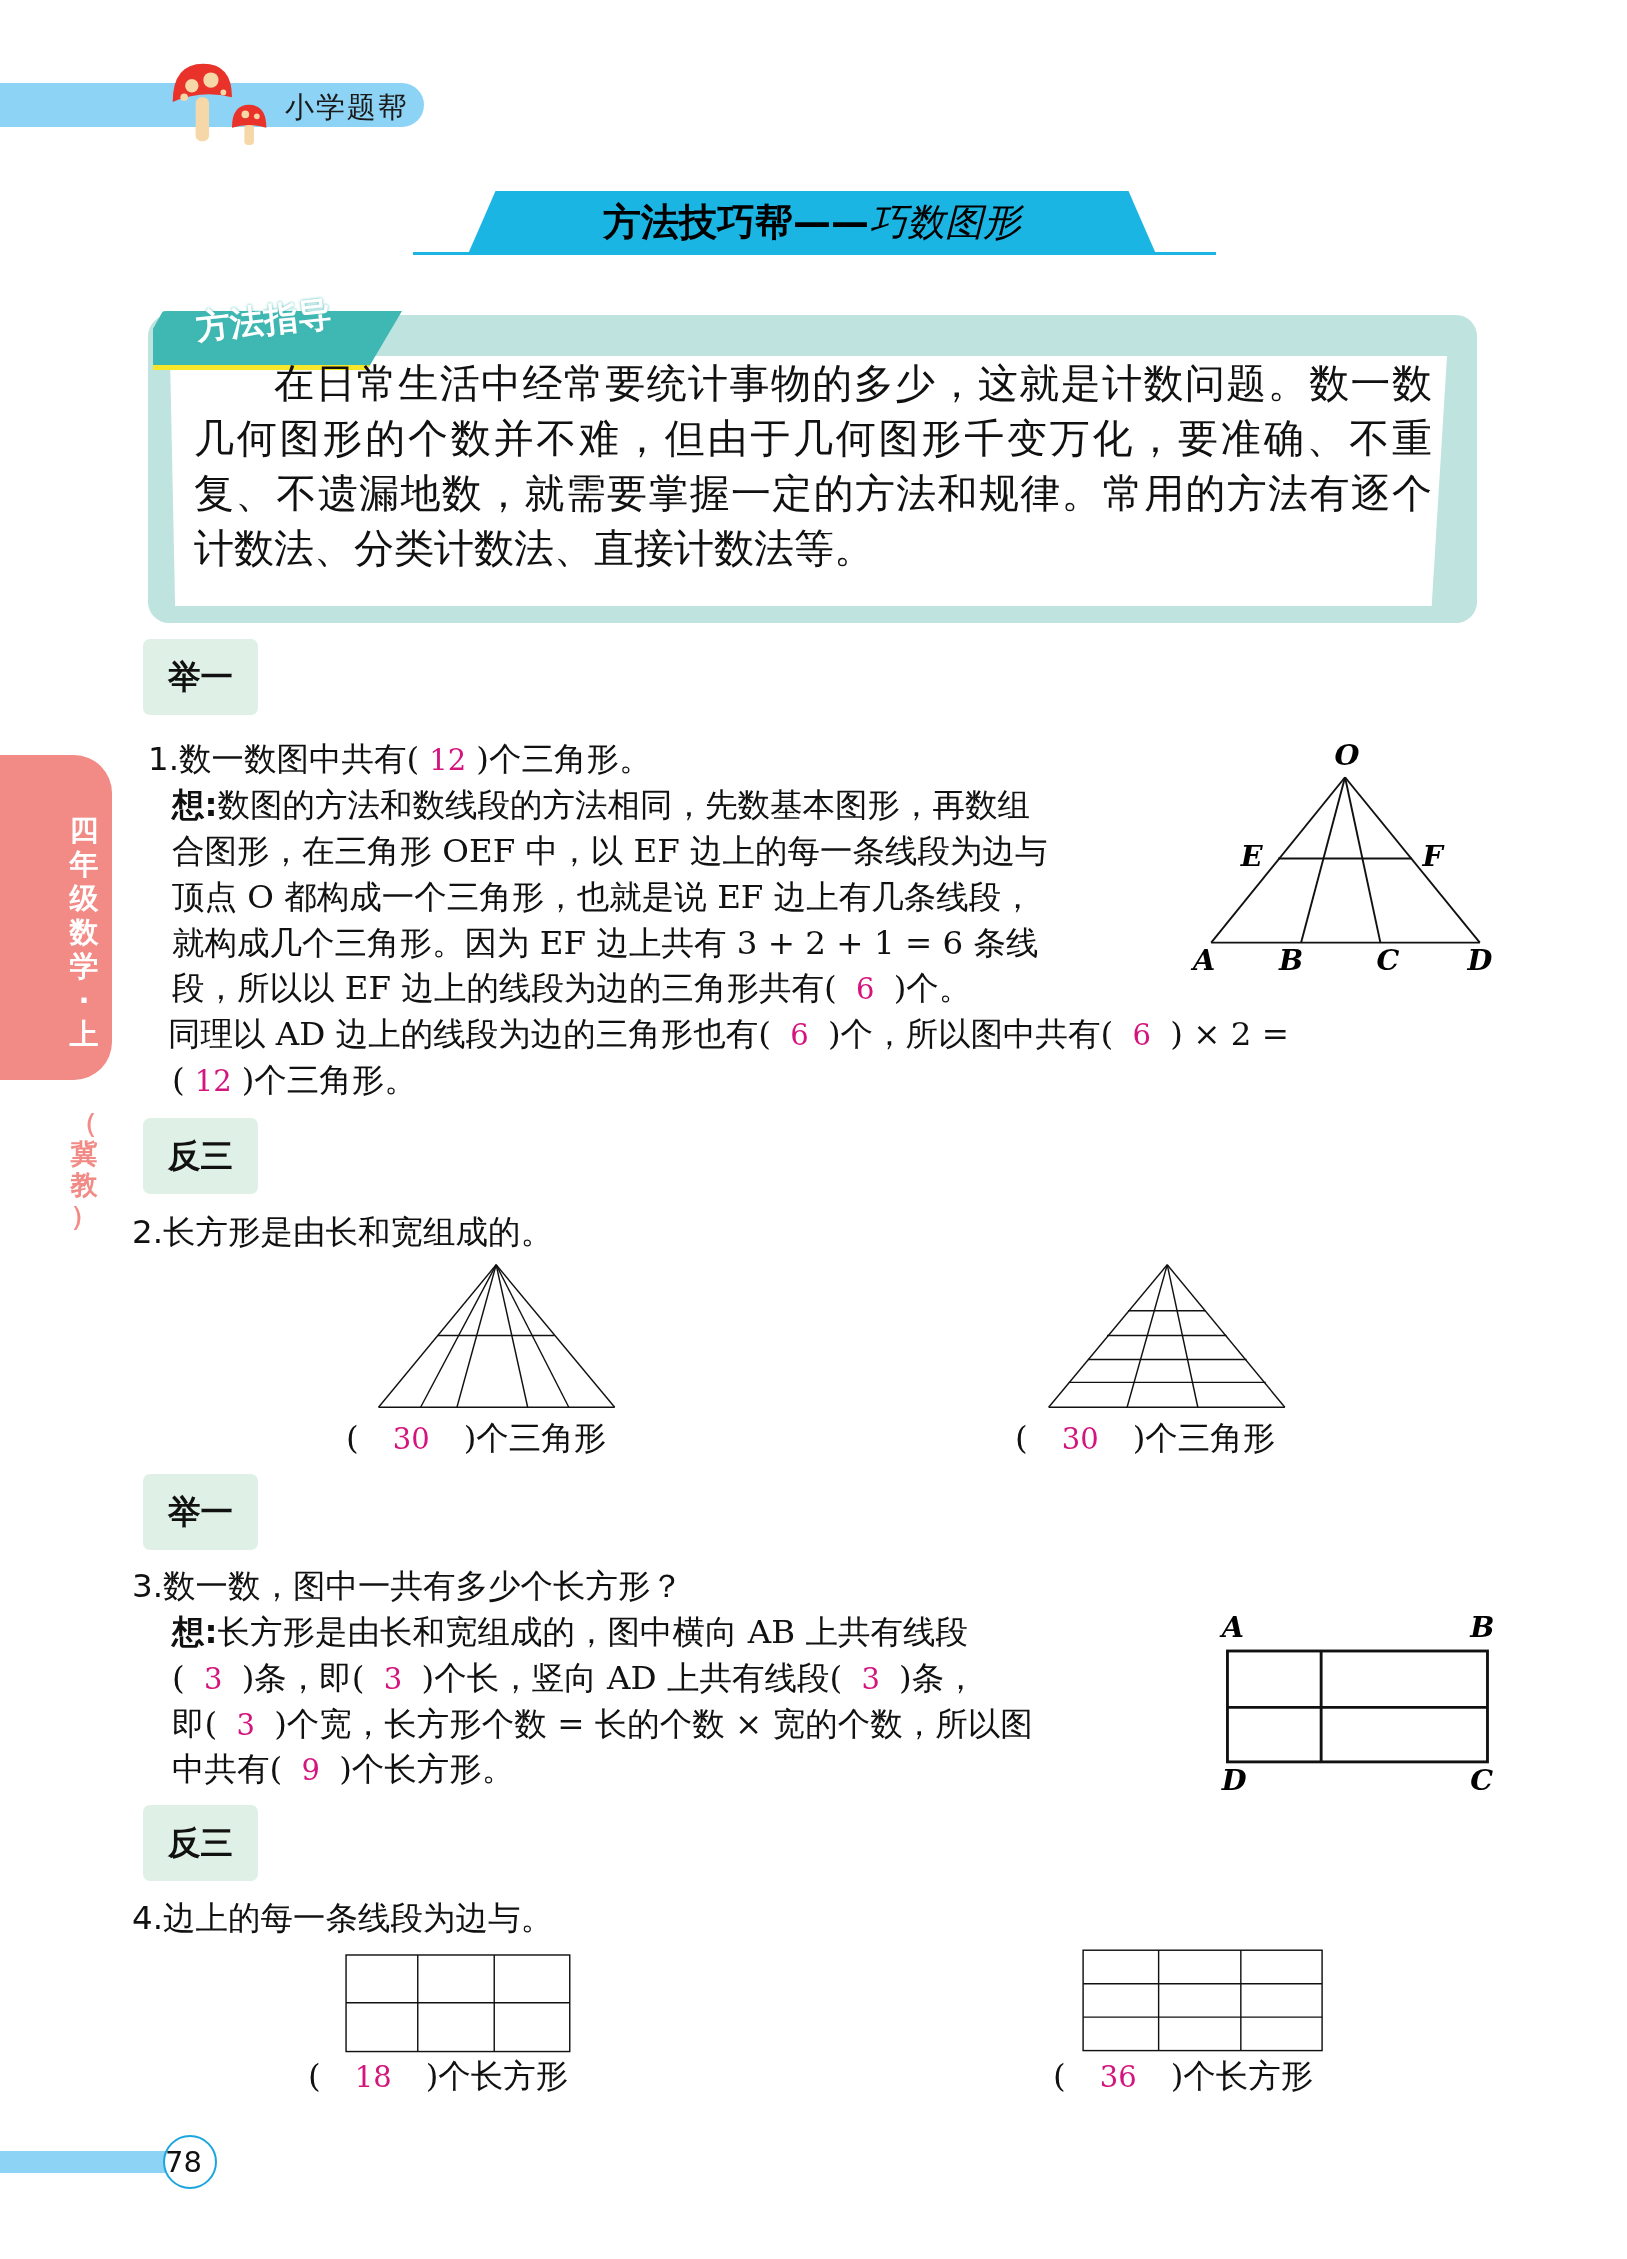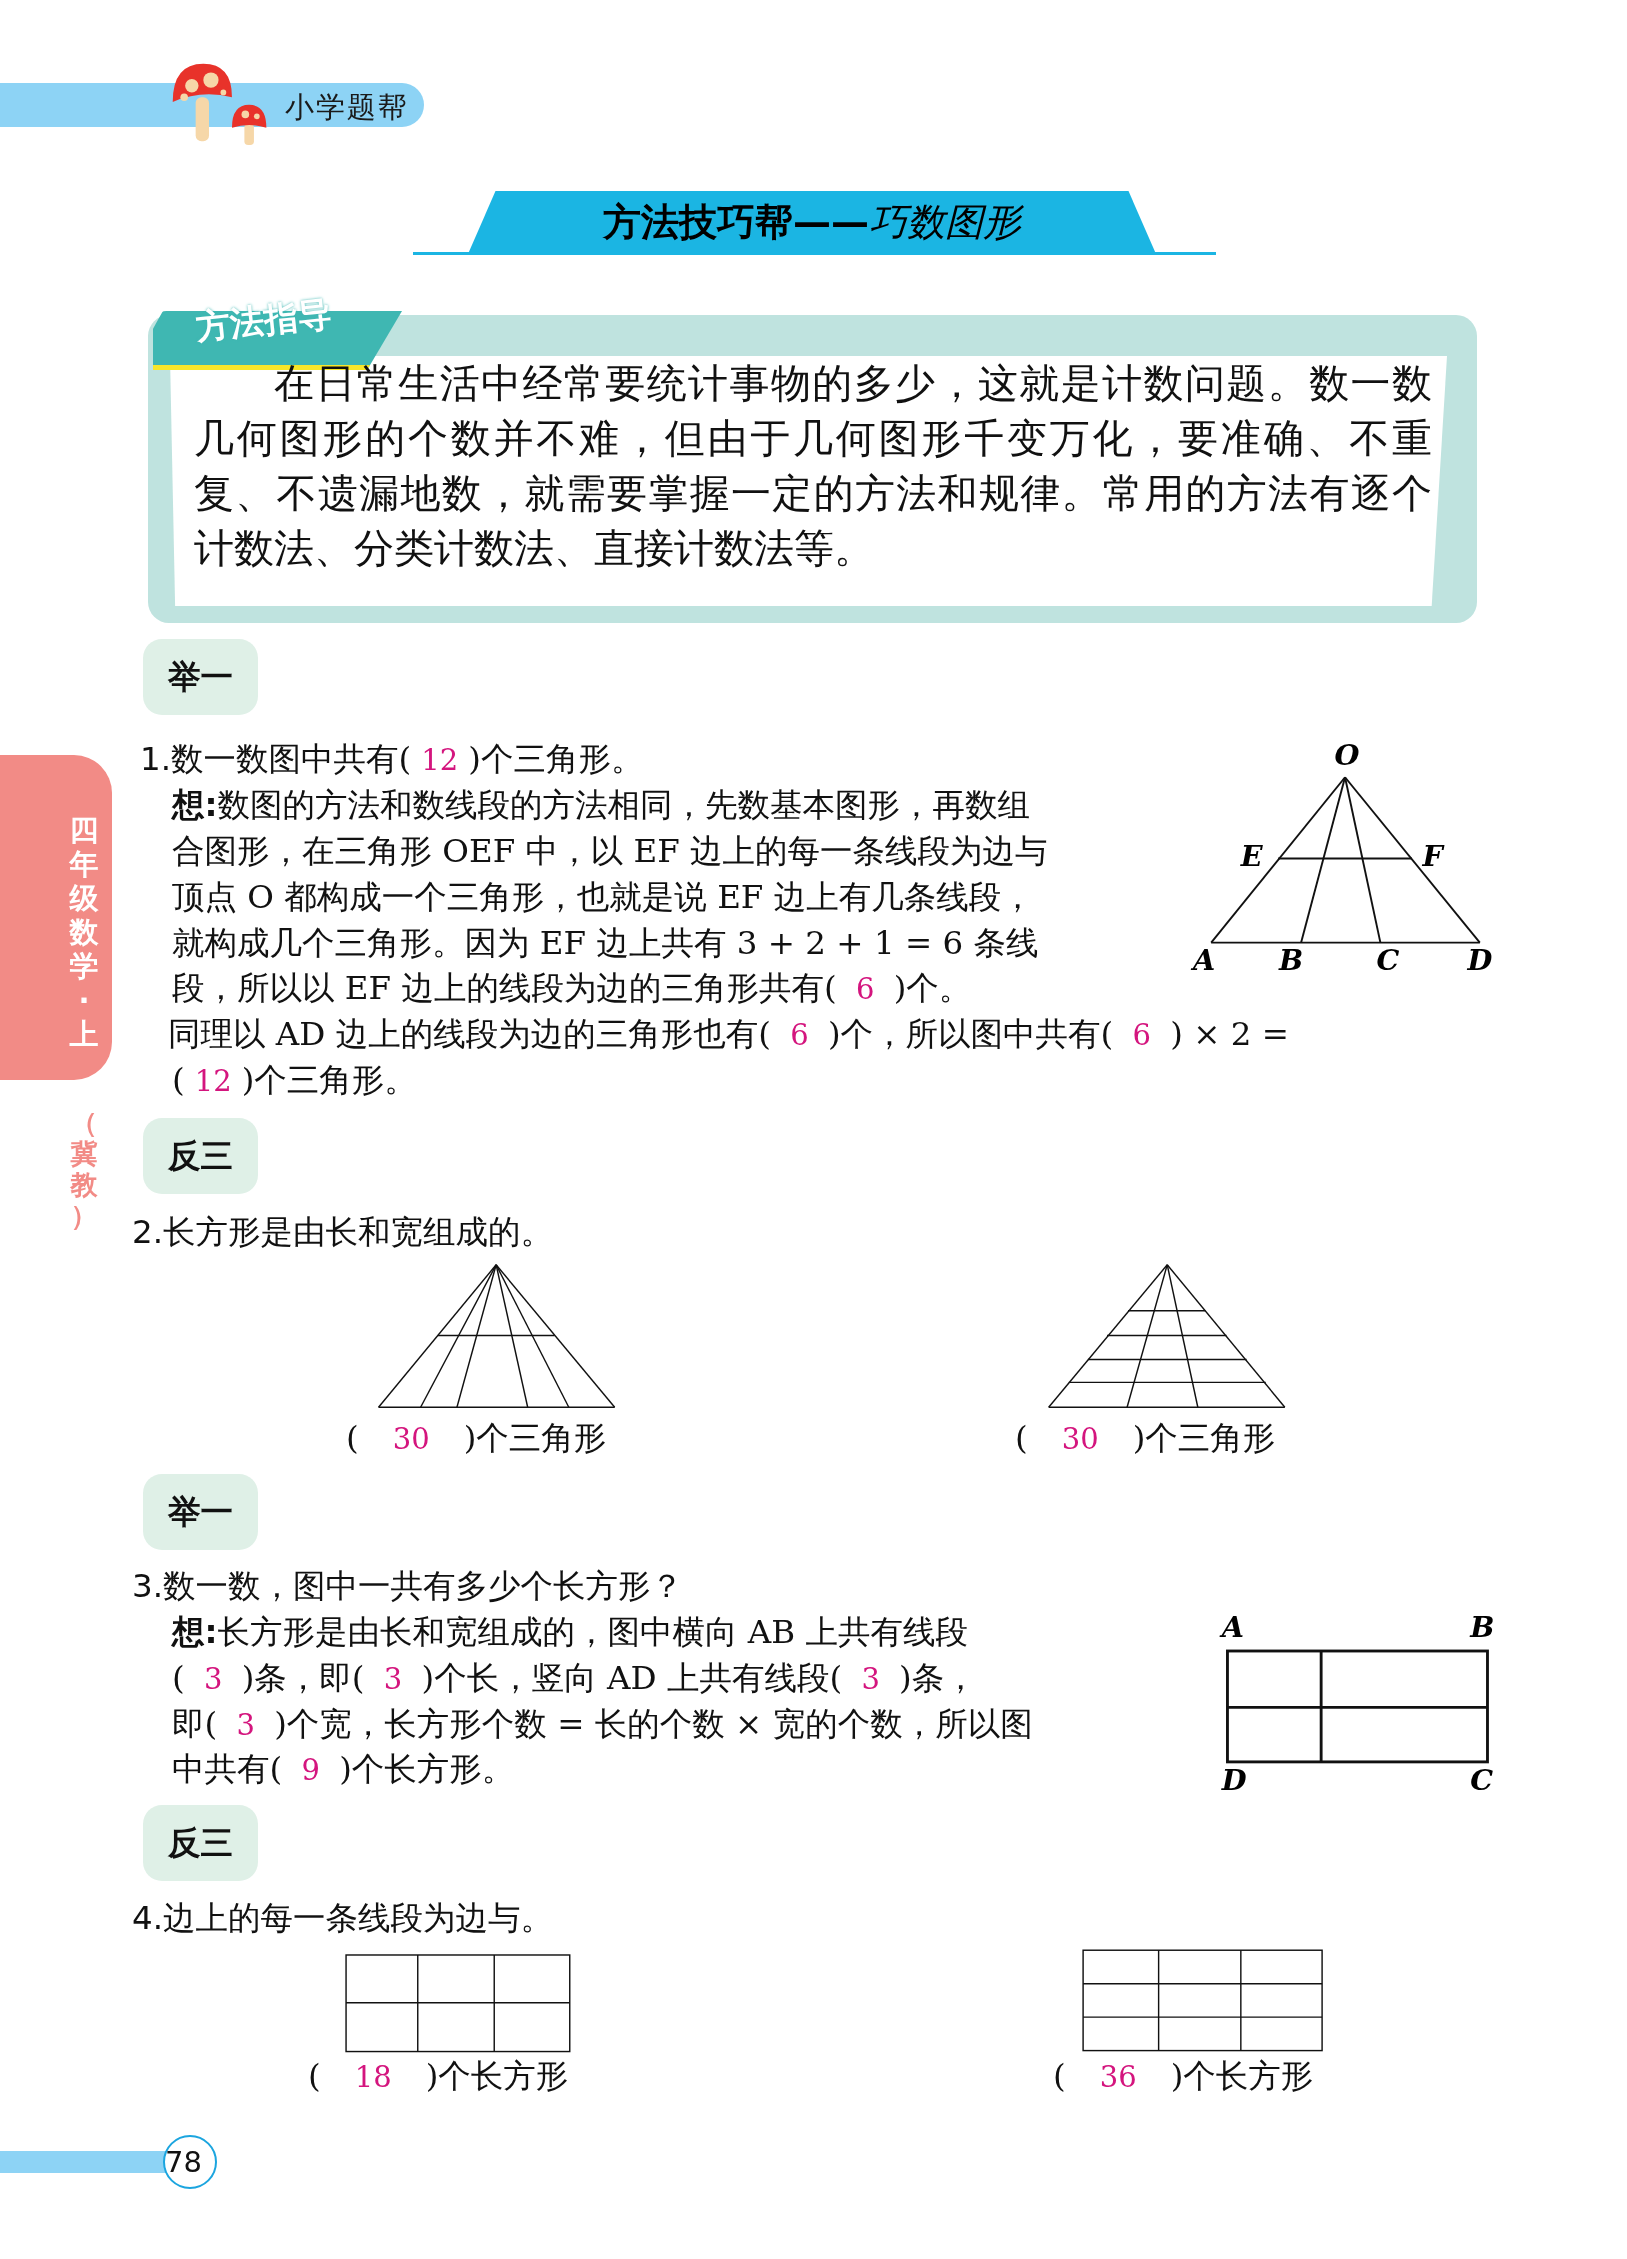--- a/index.html
+++ b/index.html
@@ -15,21 +15,21 @@
   .title-text { left:468px; top:197px; width:688px; text-align:center; color:#000000; font-size:38px; font-weight:bold; }
   .title-sub { font-weight:normal; font-style:italic; }
   .guide-box { left:148px; top:315px; width:1329px; height:308px; background:#bfe3df; border-radius:21px; }
   .guide-inner { left:170px; top:356px; width:1277px; height:250px; background:#fff;
                  clip-path:polygon(0 0,100% 0,98.8% 100%,0.4% 100%); }
   .guide-tab { left:153px; top:311px; width:249px; height:54px; background:#3fb7b2;
                clip-path:polygon(0 30%,4% 0,100% 0,86% 100%,0 100%); border-radius:13.4px 0 0 0; border-bottom:5.7px solid #f7e62a; }
   .guide-label { left:196px; top:298px; font-size:34px; font-weight:bold; color:#fff; transform:rotate(-6deg);
                  text-shadow:0 0 2.9px #3fb7b2; }
   .guide-text { left:194px; top:356px; width:1238px; font-size:40px; line-height:55px; text-indent:2em; text-align:justify; }
-  .tag { left:143px; width:115px; height:76px; background:#dff0e7; border-radius:19px; font-size:32.5px;
+  .tag { left:143px; width:115px; height:76px; background:#dff0e7; border-radius:7px; font-size:32.5px;
          line-height:76px; text-align:center; font-weight:bold; }
   .side-tab { left:0; top:755px; width:112px; height:325px; background:#f28b86; border-radius:0 38px 38px 0; }
   .side-text { left:67px; top:813px; width:34px; font-size:29px; color:#fff; font-weight:bold; line-height:34px; text-align:center; }
   .side-sub { left:67px; top:1107px; width:34px; font-size:27px; color:#f28b86; font-weight:bold; line-height:31px; text-align:center; }
   .q { font-size:32.5px; line-height:46px; white-space:nowrap; }
   .ans { color:#d4157e; font-size:29px; display:inline-block; min-width:57px; text-align:center; }
   .bold { font-weight:bold; }
   .footer-bar { left:0; top:2151px; width:172px; height:22px; background:#8dd3f5; }
   .page-num { left:163px; top:2135px; width:50px; height:50px; border:2.9px solid #1ba5df; border-radius:50%;
               background:#fff; font-size:29px; line-height:50px; }
@@ -78,21 +78,21 @@
     <div>冀</div>
     <div>教</div>
     <div>）</div>
 </div>
 
 <div class="abs tag sans" style="top:639px">举一</div>
 <div class="abs tag sans" style="top:1118px">反三</div>
 <div class="abs tag sans" style="top:1474px">举一</div>
 <div class="abs tag sans" style="top:1805px">反三</div>
 
-<div class="abs q" style="left:140px;top:736px">
+<div class="abs q" style="left:148px;top:736px">
   <span class="sans">1.</span><span>数一数图中共有(</span><span class="ans">12</span><span>)个三角形。</span>
 </div>
 <div class="abs q" style="left:172px;top:782px"><span class="bold sans">想:</span><span>数图的方法和数线段的方法相同，先数基本图形，再数组</span></div>
 <div class="abs q" style="left:172px;top:828px">合图形，在三角形 OEF 中，以 EF 边上的每一条线段为边与</div>
 <div class="abs q" style="left:172px;top:874px">顶点 O 都构成一个三角形，也就是说 EF 边上有几条线段，</div>
 <div class="abs q" style="left:172px;top:920px">就构成几个三角形。因为 EF 边上共有 3 + 2 + 1 = 6 条线</div>
 <div class="abs q" style="left:172px;top:965px"><span>段，所以以 EF 边上的线段为边的三角形共有(</span><span class="ans">6</span><span>)个。</span></div>
 <div class="abs q" style="left:168px;top:1011px"><span>同理以 AD 边上的线段为边的三角形也有(</span><span class="ans">6</span><span>)个，所以图中共有(</span><span class="ans">6</span><span>) × 2 =</span></div>
 <div class="abs q" style="left:172px;top:1057px"><span>(</span><span class="ans">12</span><span>)个三角形。</span></div>
 

